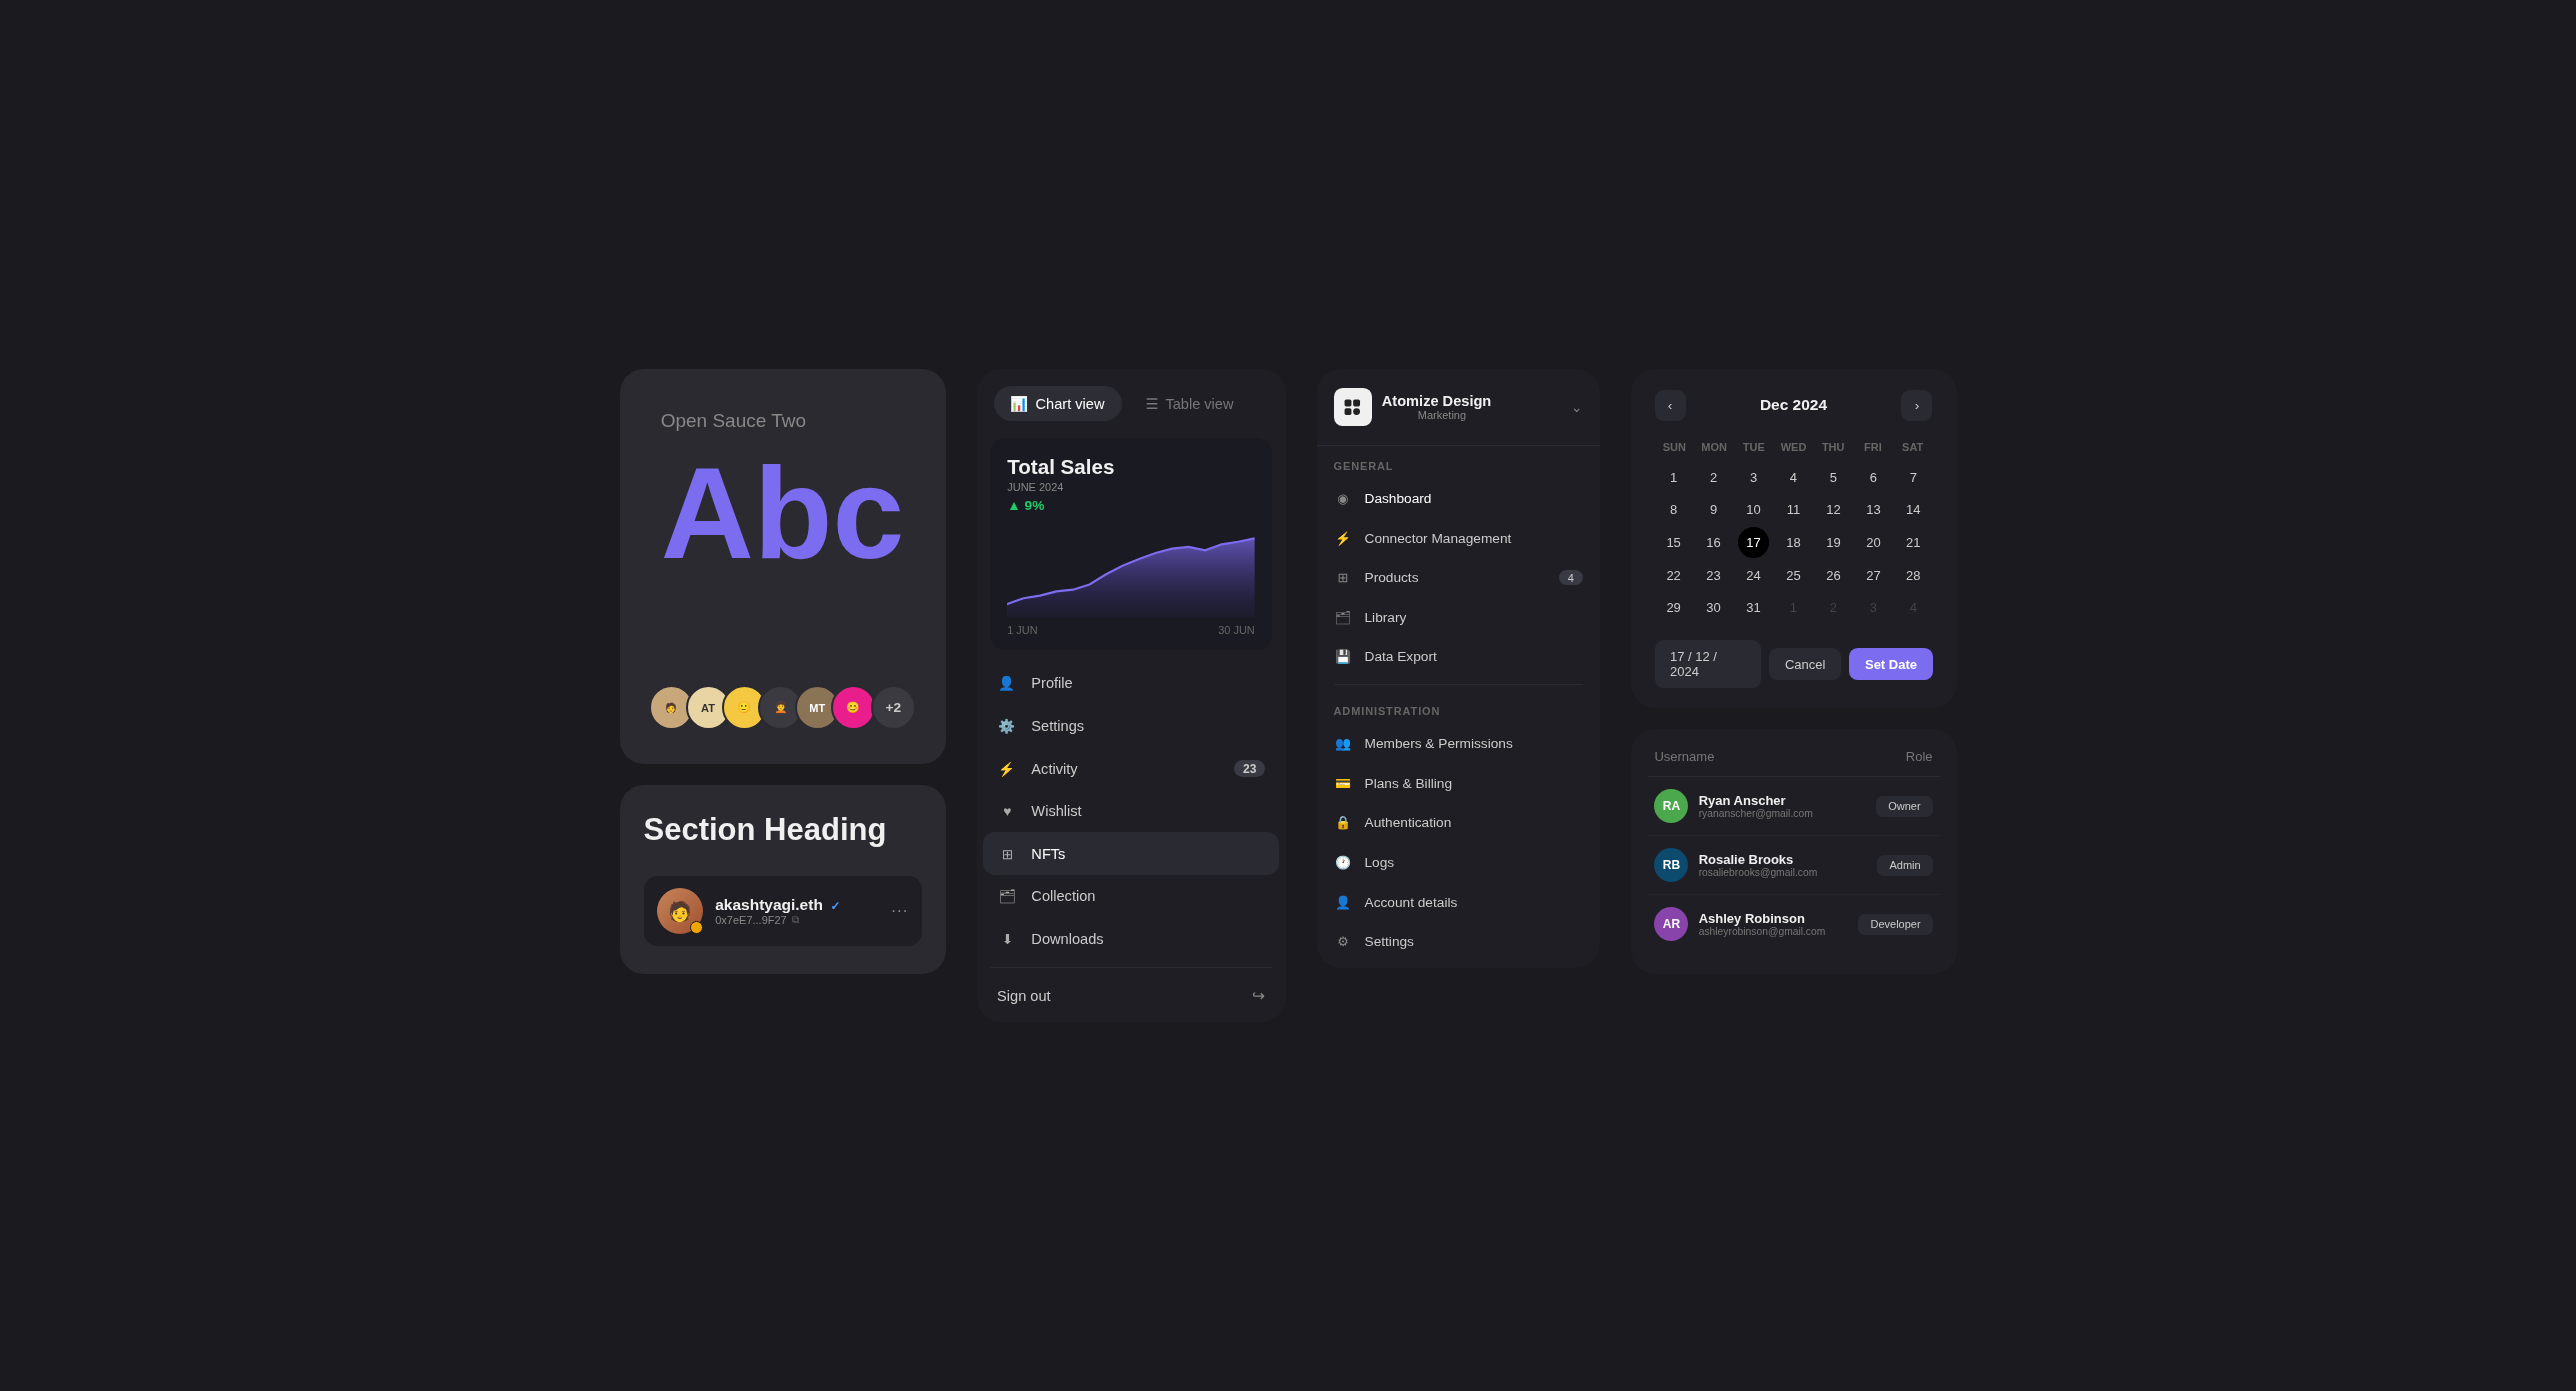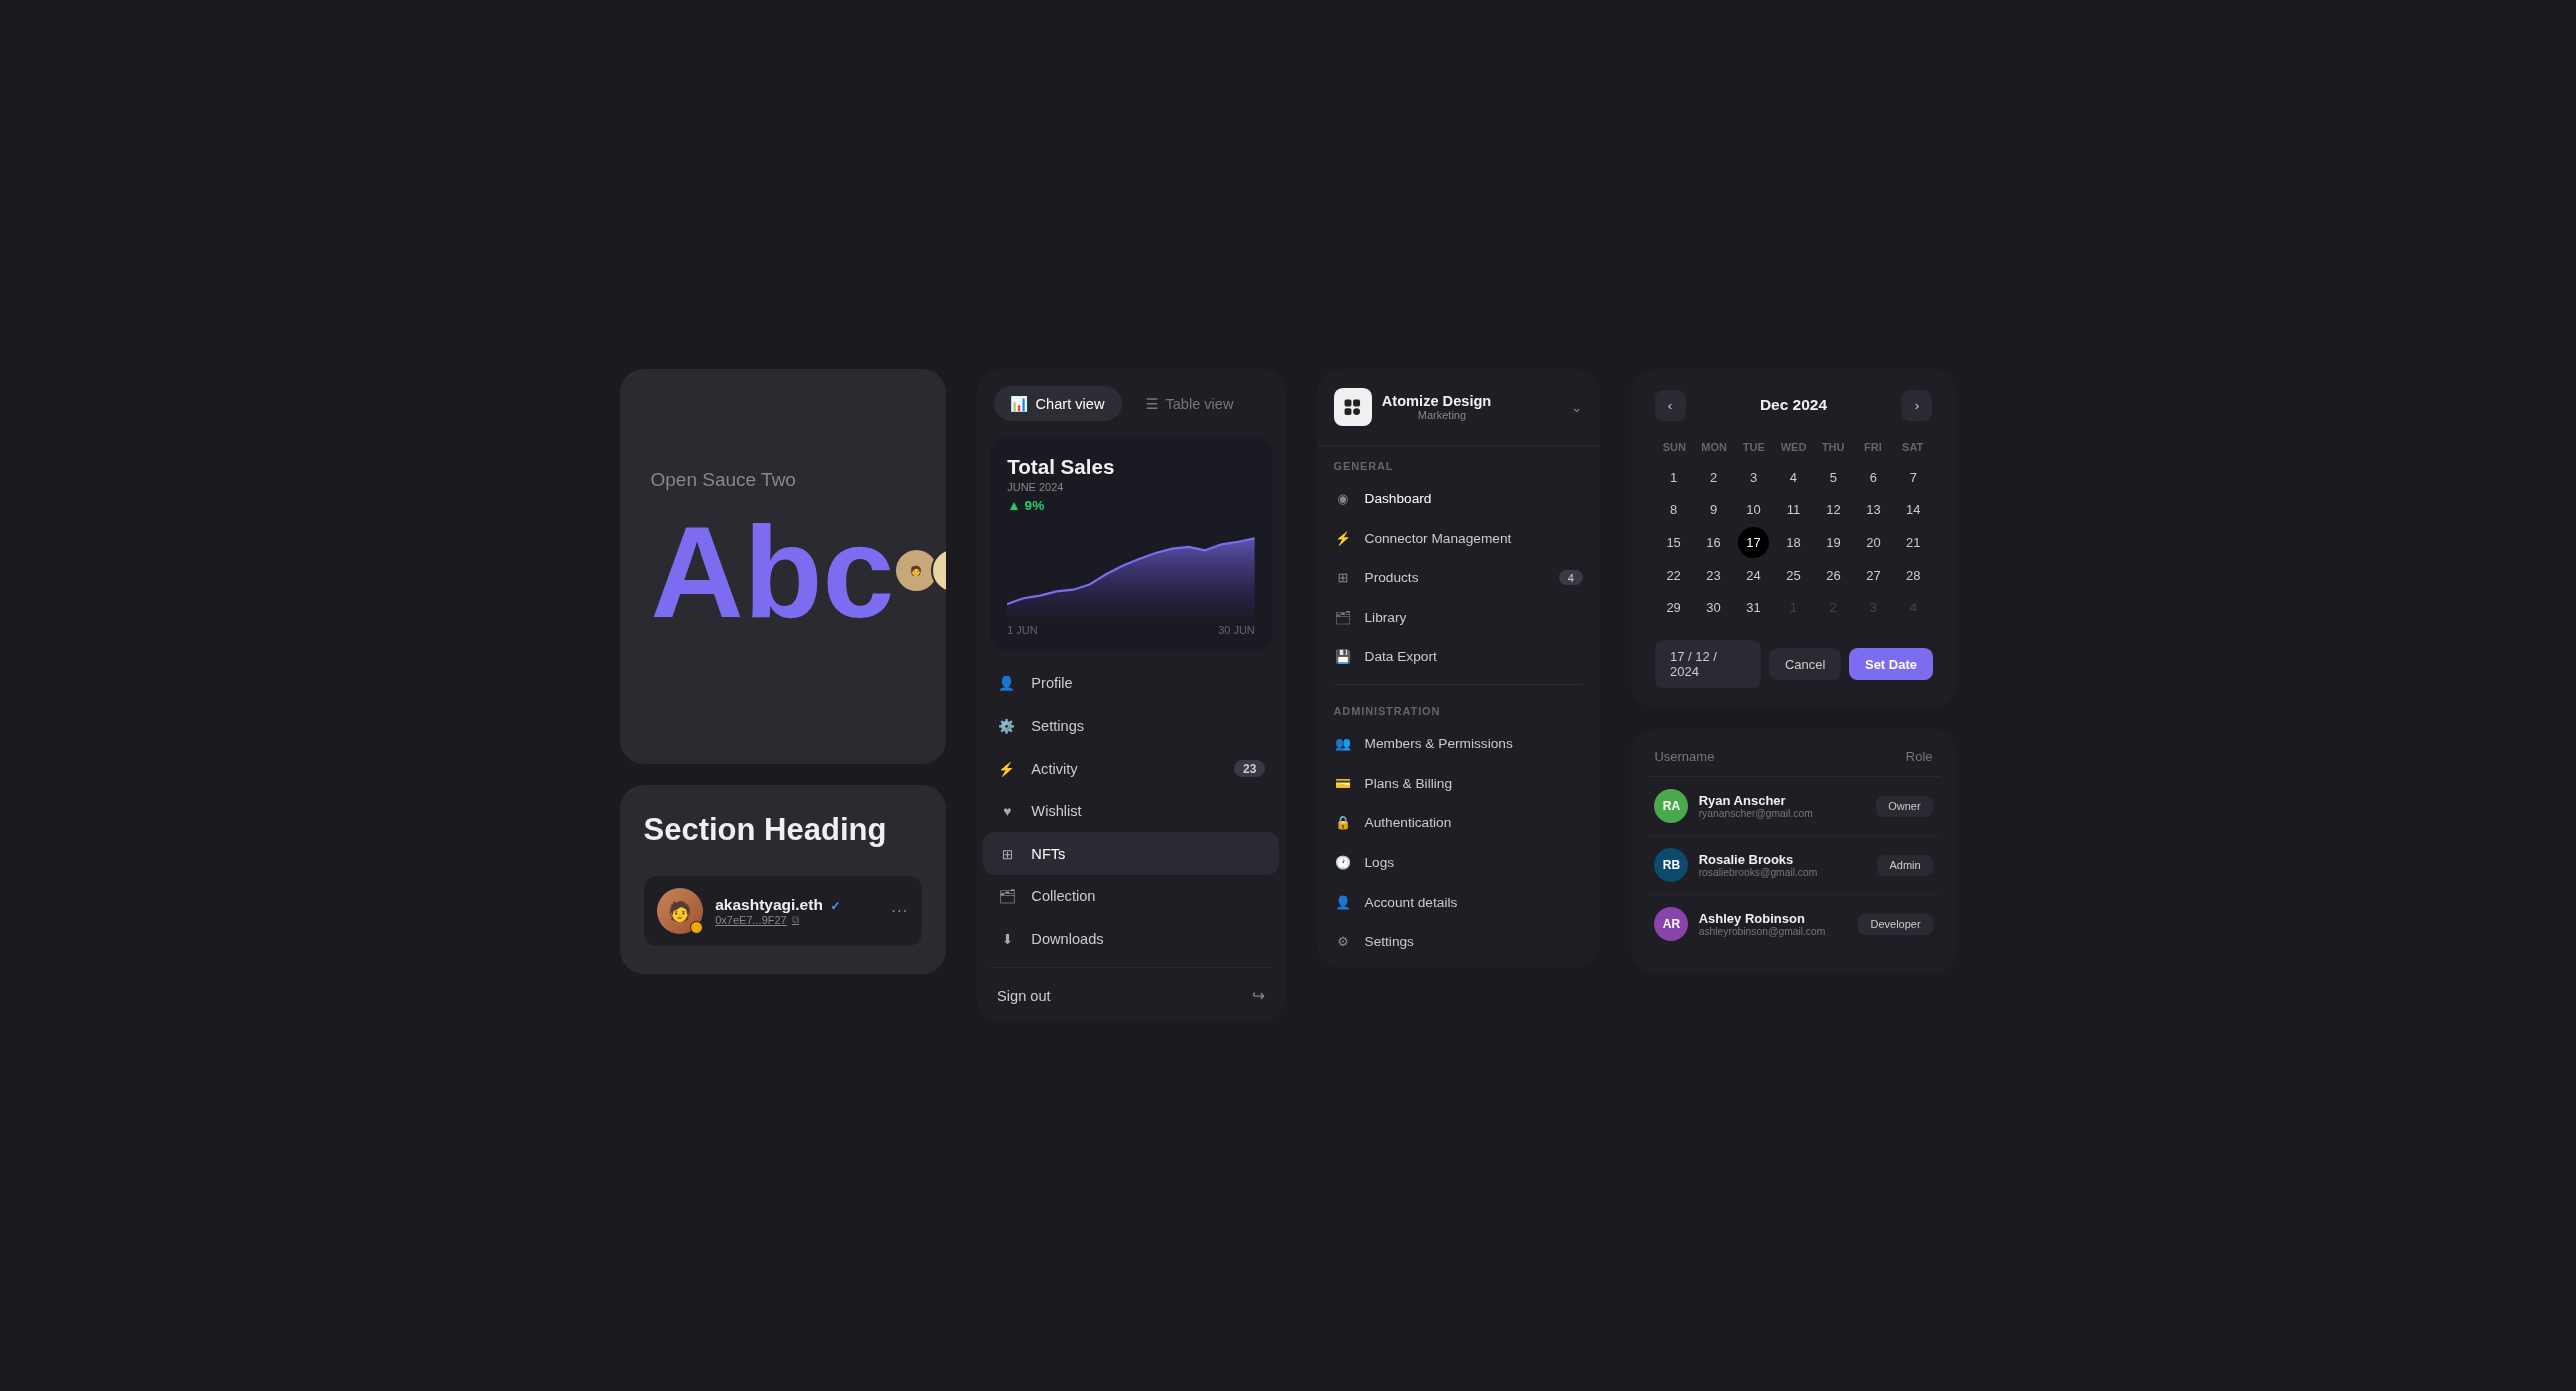--- a/index.html
+++ b/index.html
@@ -34,20 +34,21 @@
       gap: 20.6px;
       width: 326px;
     }
 
     .font-card {
       background: #2a2a30;
       border-radius: 24px;
       padding: 41px 31px 34px;
       min-height: 395px;
       display: flex;
+      flex-direction: column;
       align-items: center;
       justify-content: space-between;
     }
     .font-card-title {
       color: #888;
       font-size: 19px;
       font-weight: 400;
       margin-bottom: 17px;
     }
     .font-card-abc {
@@ -151,21 +152,20 @@
       color: #4a9eff;
       font-size: 12px;
       margin-left: 3.4px;
     }
     .user-addr {
       color: #888;
       font-size: 11px;
       display: flex;
       align-items: flex-end;
       gap: 5.2px;
-      text-decoration: underline;
     }
     .copy-icon {
       color: #666;
       font-size: 10.3px;
       cursor: pointer;
     }
     .dots-btn {
       color: #888;
       font-size: 17px;
       background: none;

